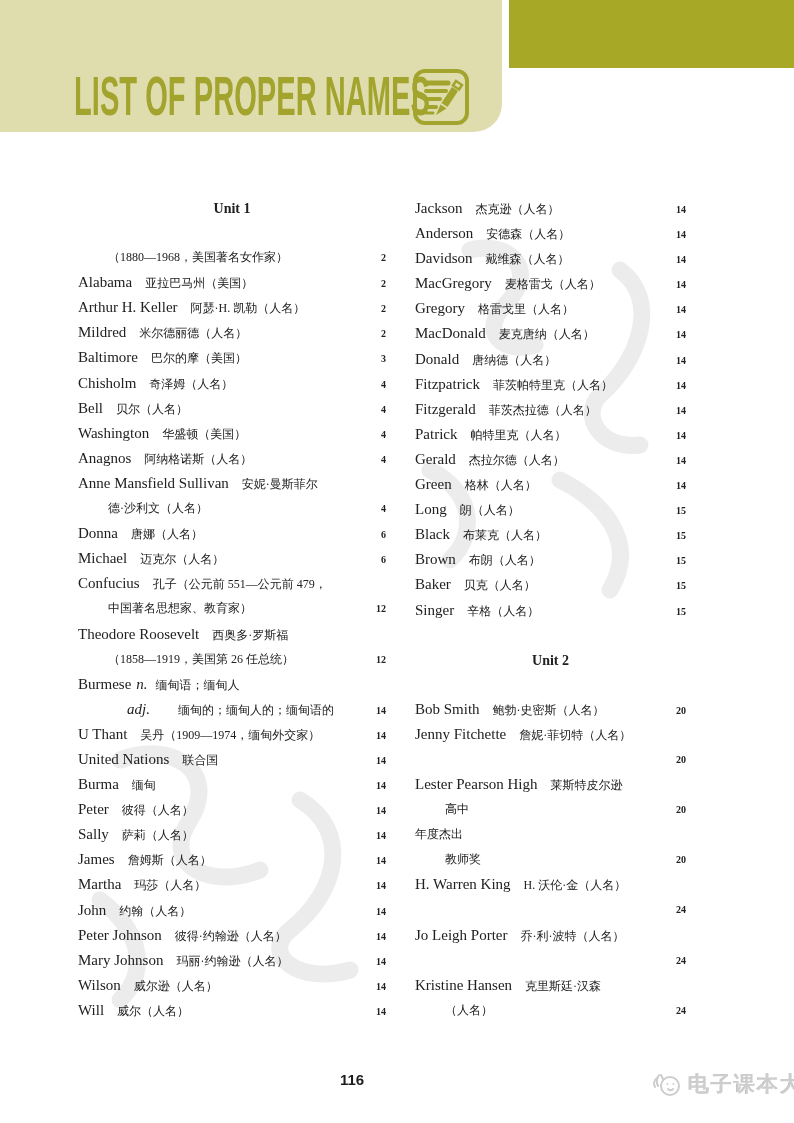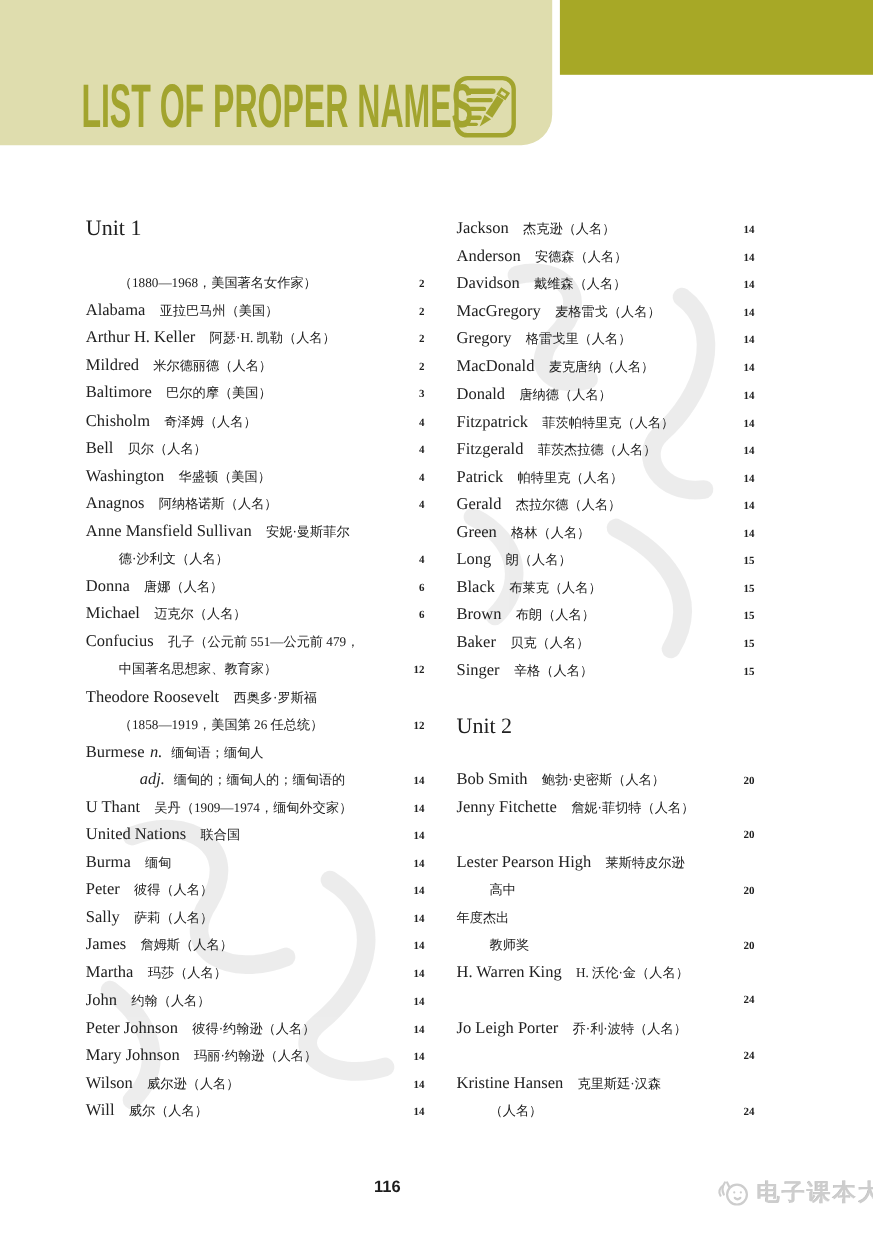--- a/index.html
+++ b/index.html
@@ -25,36 +25,36 @@
     transform:scaleX(0.52);transform-origin:left top;
   }
   .hdr-icon{position:absolute;left:412px;top:68px;}
   
   .wm-strokes{position:absolute;left:0;top:0;z-index:0;pointer-events:none;}
   
   .col{position:absolute;top:196px;z-index:1;}
   .col-left{left:78px;width:308px;}
   .col-right{left:415px;width:271px;}
   .unit-heading{
-    height:25.1px;line-height:25.1px;
-    font-weight:normal;font-size:20px;margin-bottom:24px;
+    height:25.1px;line-height:25.1px;text-align:center;
+    font-weight:bold;font-size:14px;margin-bottom:24px;
   }
   .col .unit-heading:not(:first-child){margin-top:25px;}
   .line{
     display:flex;align-items:baseline;height:25.1px;line-height:25.1px;
     font-size:15px;white-space:nowrap;
   }
   .line .en{flex:0 0 auto;}
   .line .it{flex:0 0 auto;font-style:italic;margin-left:5px;}
   .line .zh{flex:0 0 auto;margin-left:13px;font-size:12px;}
   .line .it + .zh{margin-left:8px;text-align:right;}
   .line .zh:first-child{margin-left:0;}
   .line .pg{margin-left:auto;padding-left:8px;font-size:10px;font-weight:bold;}
   .line.ind1{padding-left:30px;text-align:right;}
-  .line.ind2{padding-left:44px;}
+  .line.ind2{padding-left:44px;gap:20px;}
   .line.ind1 .zh:first-child,.line.ind2 .zh:first-child{margin-left:0;}
   
   .folio{
     position:absolute;left:340px;top:1071px;width:85px;z-index:1;
     text-align:left;font-family:"Liberation Sans","DejaVu Sans",sans-serif;
     font-weight:bold;font-size:15px;color:#1d1d1d;
   }
   .brandmark{
     position:absolute;right:8px;top:1070px;z-index:1;
     display:flex;align-items:flex-start;gap:4px;

